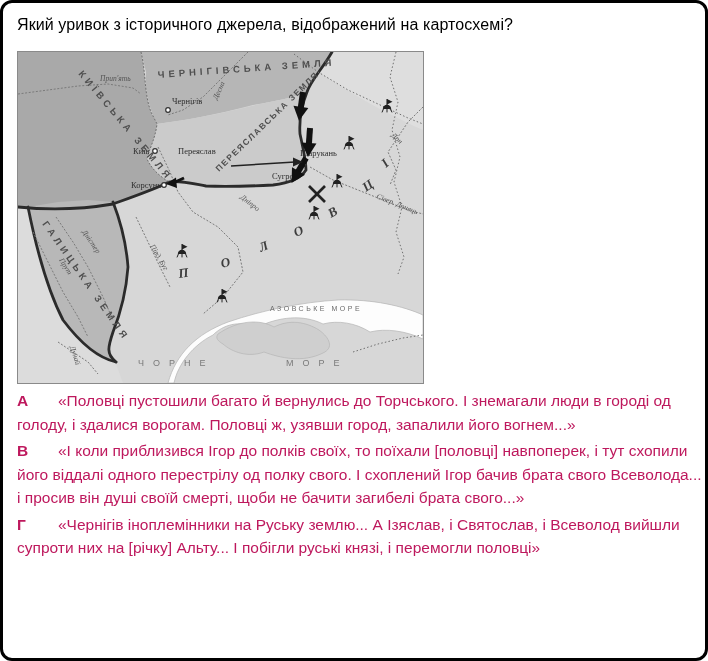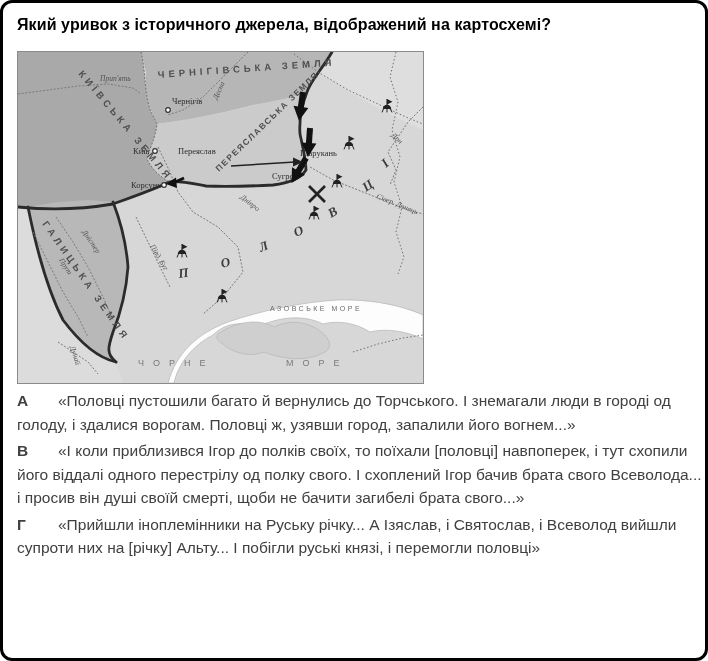--- a/index.html
+++ b/index.html
@@ -9,31 +9,31 @@
     box-sizing:border-box;
     background:#ffffff;
     border:3px solid #000;
     border-radius:12px;
     overflow:hidden;
     font-family:"Liberation Sans", sans-serif;
     color:#111;
   }
   .q-title{
     position:absolute;left:14px;top:13px;width:684px;
-    font-size:16px;font-weight:bold;color:#000;
+    font-size:16px;font-weight:normal;color:#000;
     letter-spacing:.1px;
   }
   .map-box{
     position:absolute;left:14px;top:48px;width:405px;height:331px;
     border:1px solid #8a8a8a;background:#d7d7d7;
   }
   .map-box svg{display:block;}
   .options{
     position:absolute;left:14px;top:386px;width:686px;
-    font-size:15.5px;line-height:23.5px;color:#404040;
+    font-size:15.5px;line-height:23.5px;color:#be185d;
   }
   .opt{margin:0 0 3px 0;}
   .opt .letter{font-weight:bold;display:inline-block;width:41px;}
   
   .land-label{font-family:"Liberation Sans",sans-serif;fill:#4f4f4f;font-size:9.5px;font-weight:bold;letter-spacing:4px;}
   .land-label.per{font-size:8.5px;letter-spacing:1.6px;}
   .city-label{font-family:"Liberation Serif",serif;fill:#2e2e2e;font-size:8.5px;}
   .river-label{font-family:"Liberation Serif",serif;font-style:italic;fill:#555;font-size:7.5px;}
   .sea-label{font-family:"Liberation Sans",sans-serif;fill:#6b6b6b;font-size:7px;letter-spacing:2.5px;}
   .sea-big{font-family:"Liberation Sans",sans-serif;fill:#7a7a7a;font-size:9px;letter-spacing:9px;}
@@ -180,16 +180,16 @@
       <g>
         <line x1="291" y1="134" x2="307" y2="150" stroke="#222" stroke-width="2.6"></line>
         <line x1="307" y1="134" x2="291" y2="150" stroke="#222" stroke-width="2.6"></line>
       </g>
     </svg>
   </div>
 
   <div class="options">
     <p class="opt"><span class="letter">А</span><span>«Половці пустошили багато й вернулись до Торчського. І знемагали люди в городі од голоду, і здалися ворогам. Половці ж, узявши город, запалили його вогнем...»</span></p>
     <p class="opt"><span class="letter">В</span><span>«І коли приблизився Ігор до полків своїх, то поїхали [половці] навпоперек, і тут схопили його віддалі одного перестрілу од полку свого. І схоплений Ігор бачив брата свого Всеволода... і просив він душі своїй смерті, щоби не бачити загибелі брата свого...»</span></p>
-    <p class="opt"><span class="letter">Г</span><span>«Прийшли іноплемінники на Руську річку... А Ізяслав, і Святослав, і Всеволод вийшли супроти них на [річку] Альту... І побігли руські князі, і перемогли половці»</span></p>
+    <p class="opt"><span class="letter">Г</span><span>«Чернігів іноплемінники на Руську землю... А Ізяслав, і Святослав, і Всеволод вийшли супроти них на [річку] Альту... І побігли руські князі, і перемогли половці»</span></p>
   </div>
 
 </div>
 
 </body></html>

